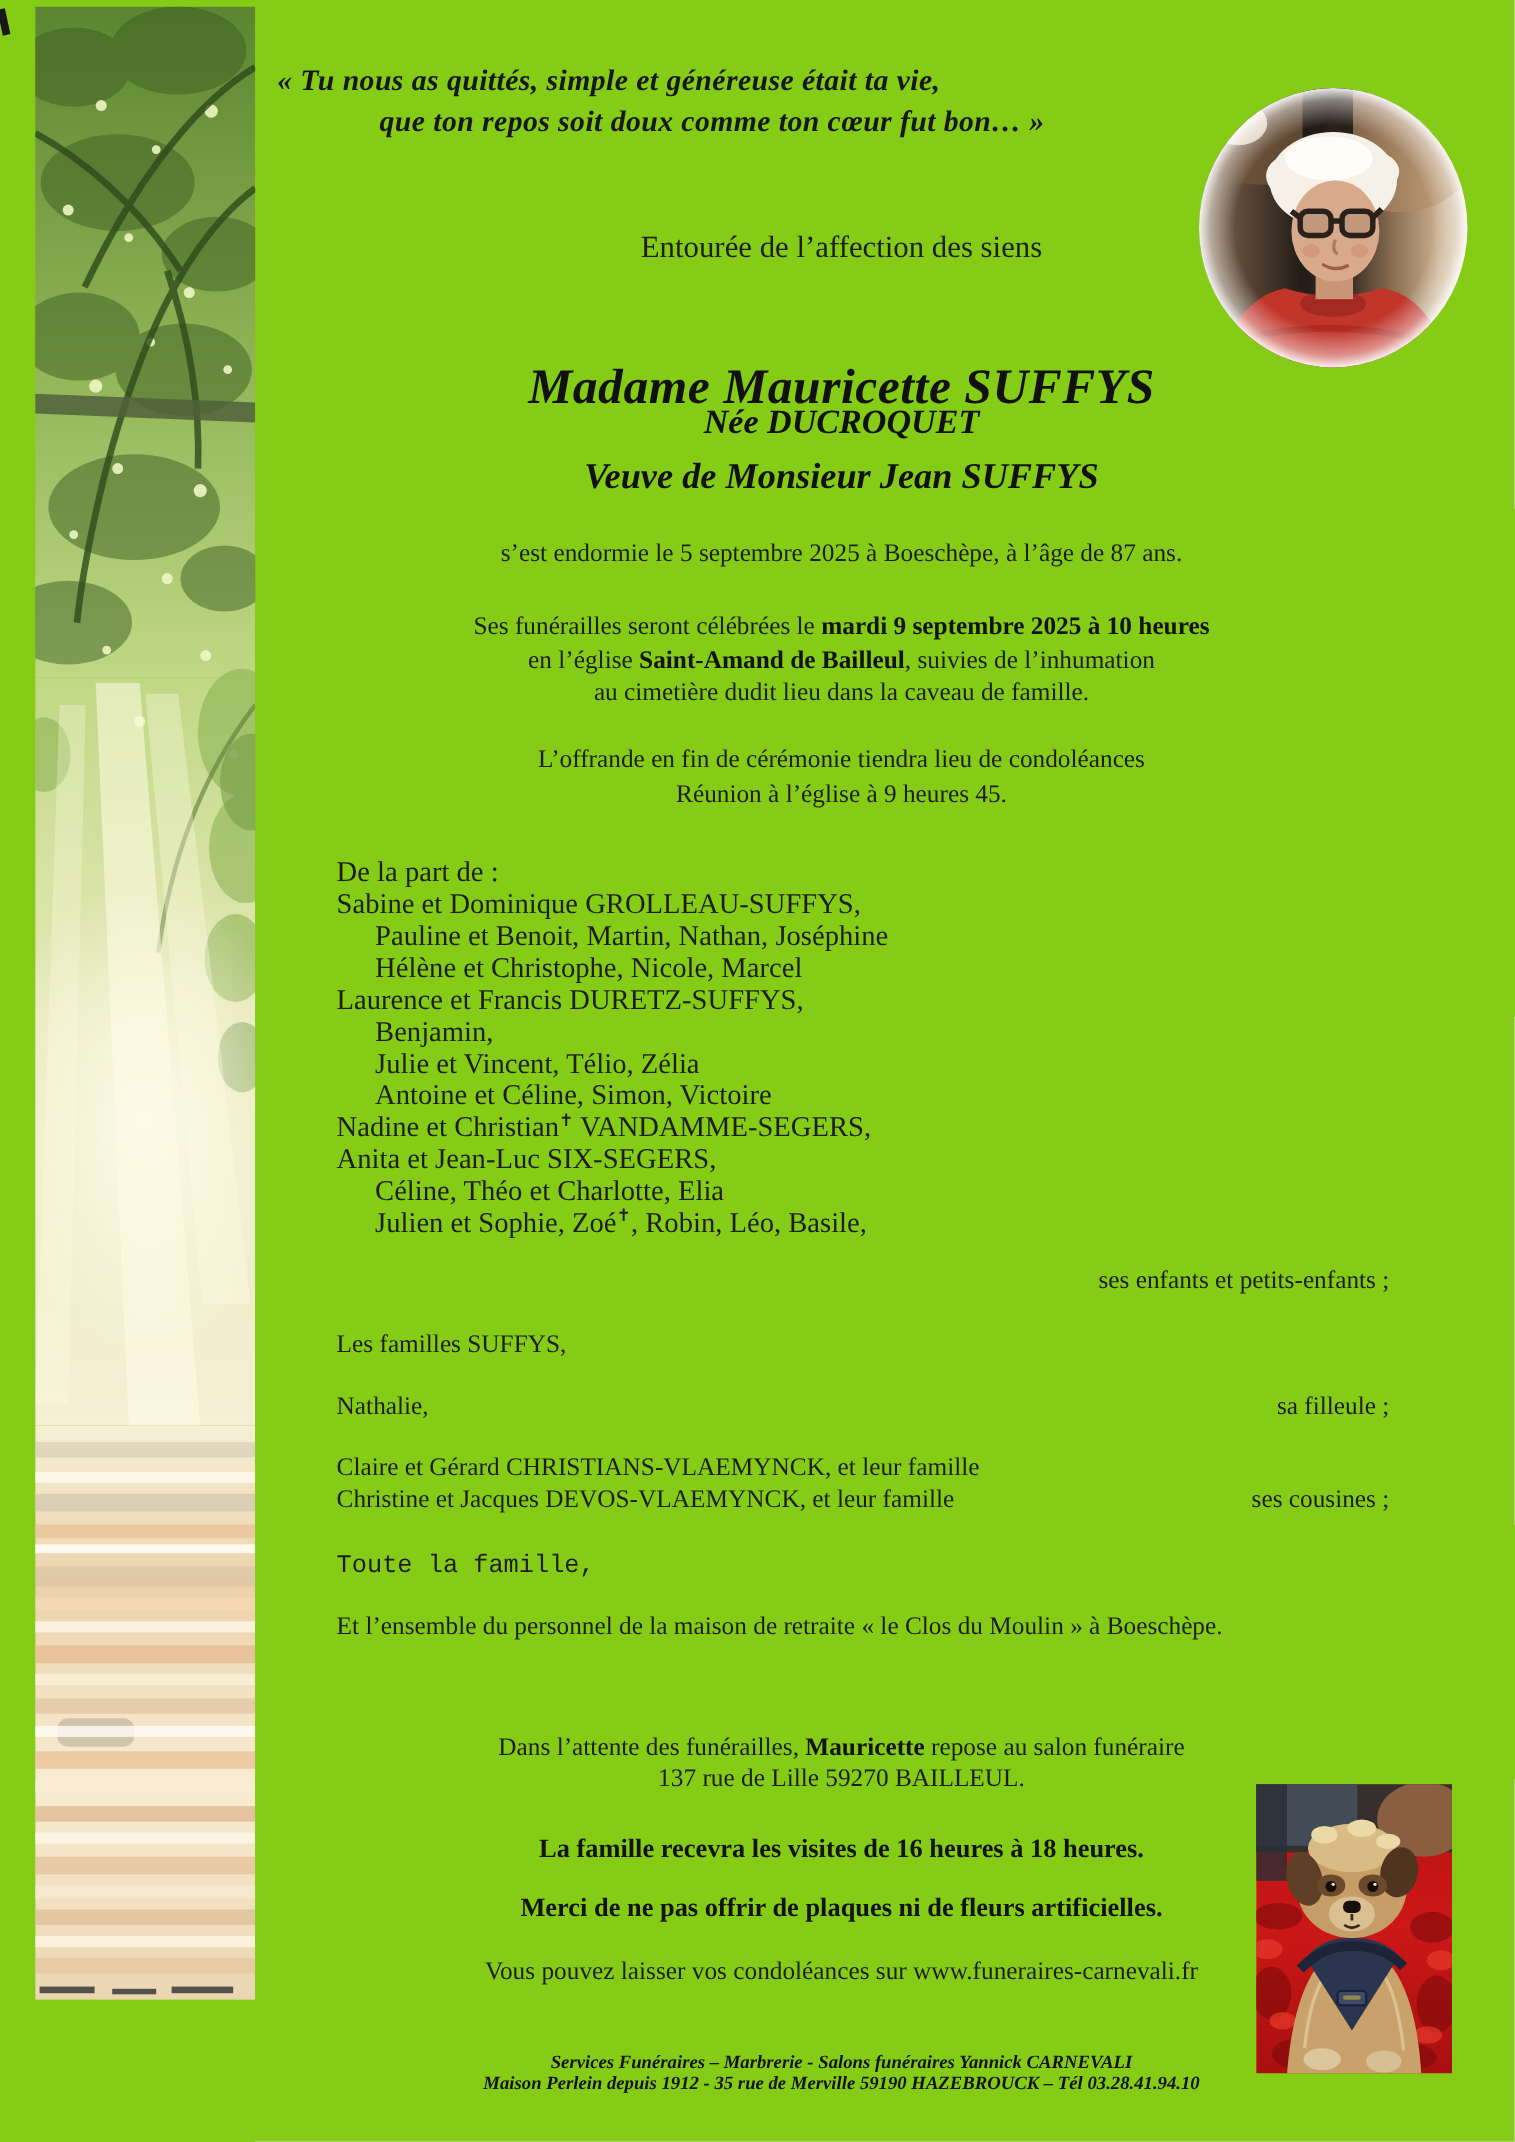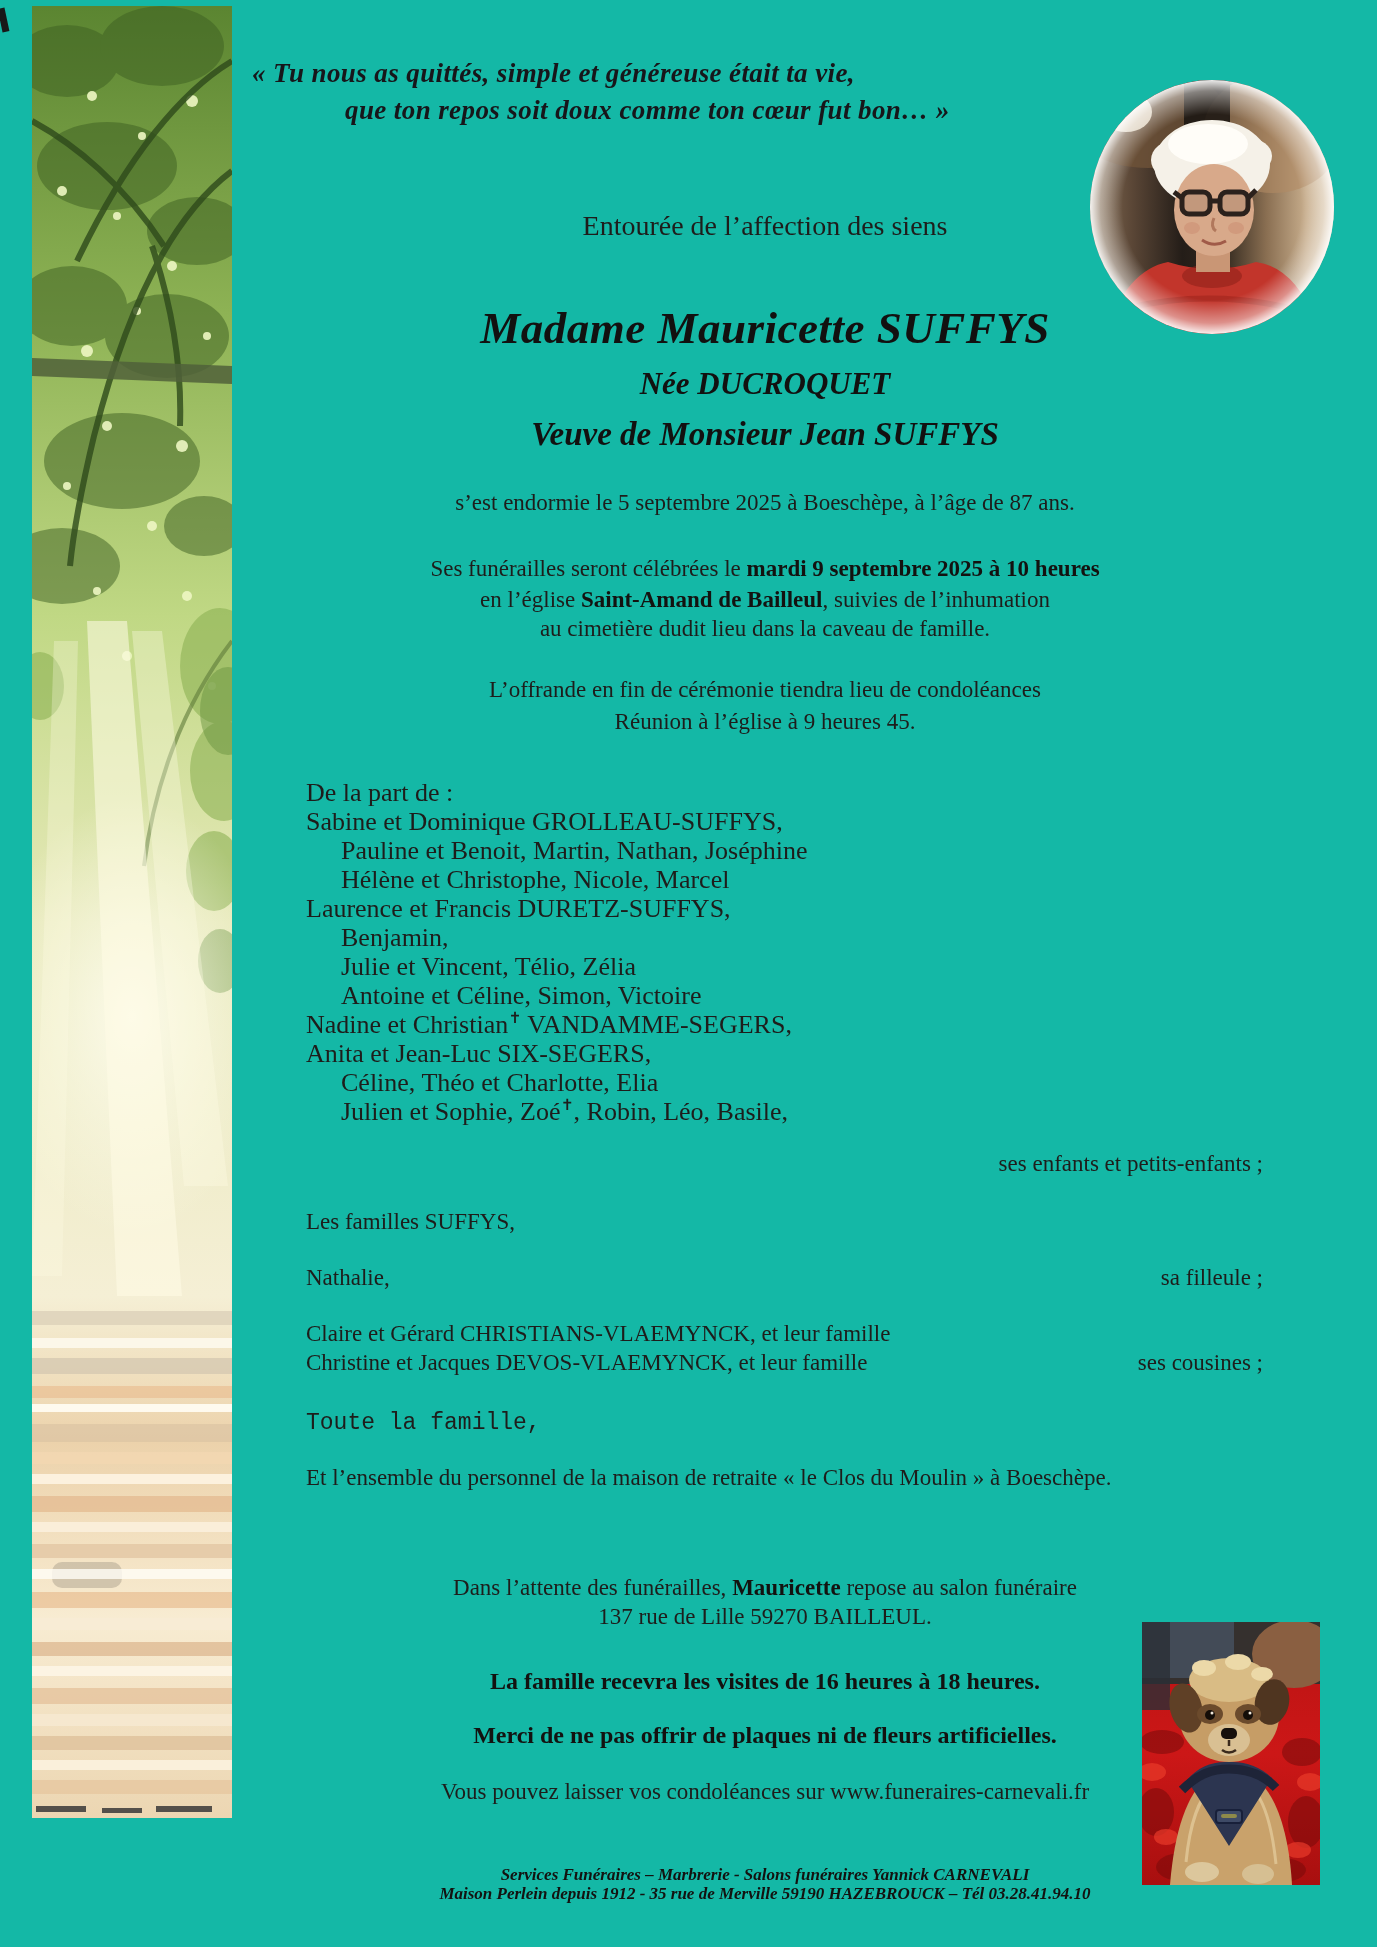--- a/index.html
+++ b/index.html
@@ -1,30 +1,30 @@
 <!DOCTYPE html>
 <html><head>
 <meta charset="utf-8">
 <style>
   html,body{margin:0;padding:0;background:#e8e8e8;}
   .page{
     position:relative;width:1377px;height:1947px;margin:0 auto;
-    background:#14b8a6;overflow:hidden;
+    background:#84cc16;overflow:hidden;
     font-family:"Liberation Serif", serif;color:#1e1d1b;
   }
   .abs{position:absolute;}
   
   .cl{position:absolute;left:230px;width:1070px;text-align:center;white-space:nowrap;}
   
   .ll{position:absolute;left:306px;white-space:nowrap;}
   
   .rl{position:absolute;right:114px;white-space:nowrap;font-size:23px;}
   .quote{font-style:italic;font-weight:bold;font-size:27px;letter-spacing:.4px;color:#17161a;white-space:nowrap;}
   .intro{font-size:28px;}
-  .title{font-size:45px;font-weight:bold;font-style:italic;letter-spacing:.5px;color:#121110;}
+  .title{font-size:45px;font-weight:bold;font-style:italic;letter-spacing:.5px;color:#121110;margin-top:23px;}
   .nee{font-size:31px;font-weight:bold;font-style:italic;color:#121110;}
   .veuve{font-size:33px;font-weight:bold;font-style:italic;color:#121110;}
   .body23{font-size:23px;}
   .bold24{font-size:24px;font-weight:bold;color:#131210;}
   .famlist{font-size:26px;line-height:29px;}
   .famlist .ind{margin-left:35px;}
   .cross{font-family:"DejaVu Sans", sans-serif;font-size:0.6em;vertical-align:super;line-height:0;}
   .footer{font-size:17px;font-weight:bold;font-style:italic;line-height:18px;color:#131210;}
   .corner-tick{position:absolute;left:0;top:8px;width:7px;height:24px;background:#181818;transform:rotate(-12deg);}
   b{color:#131210;text-align:center;}

